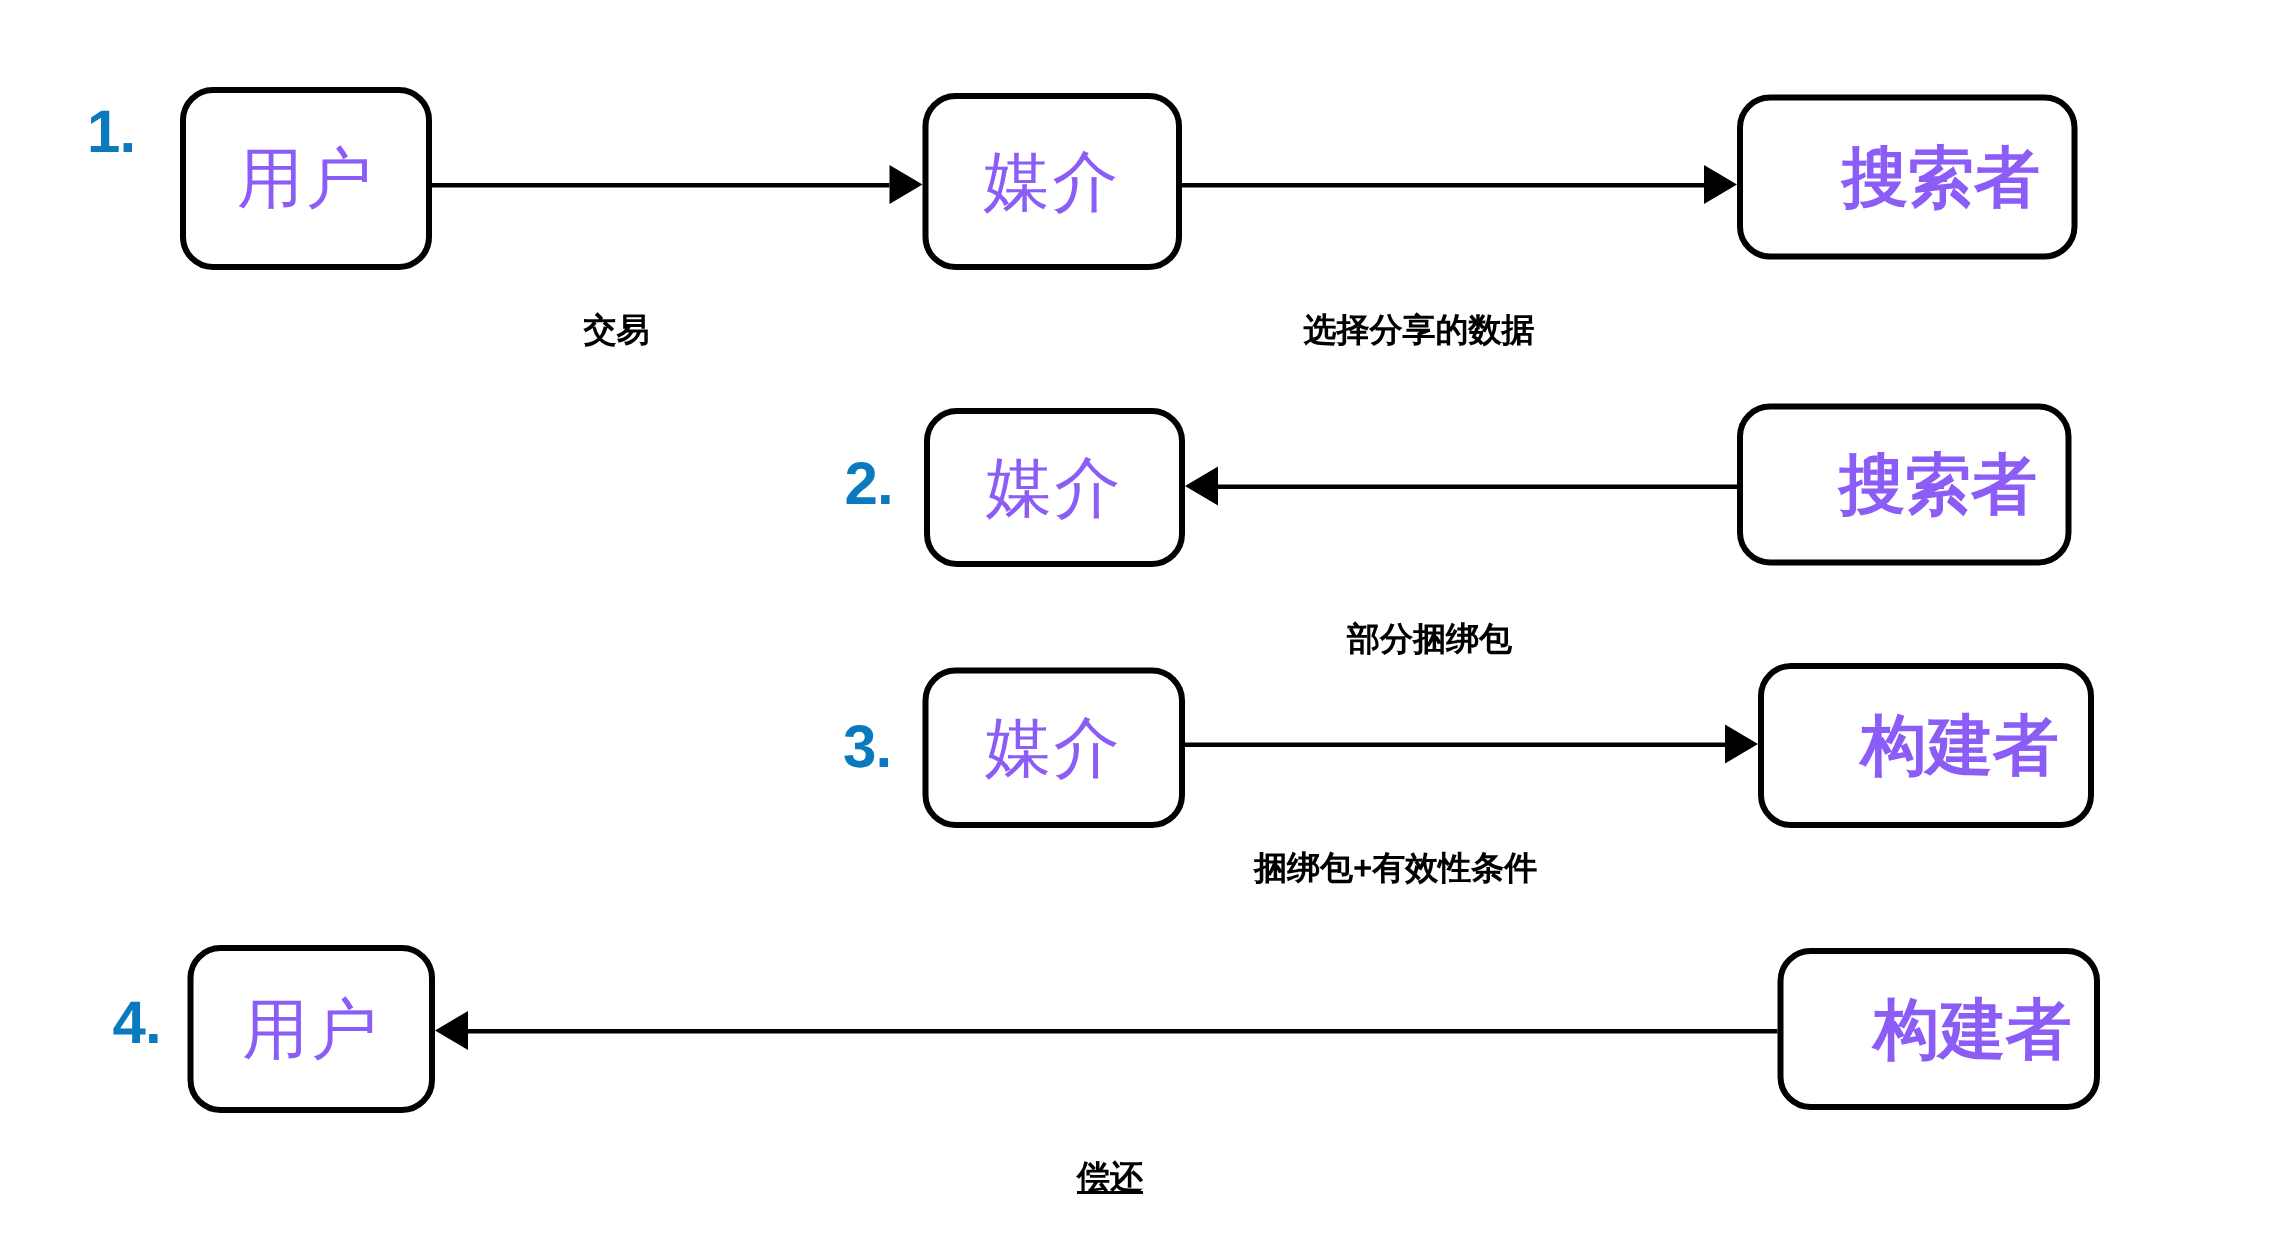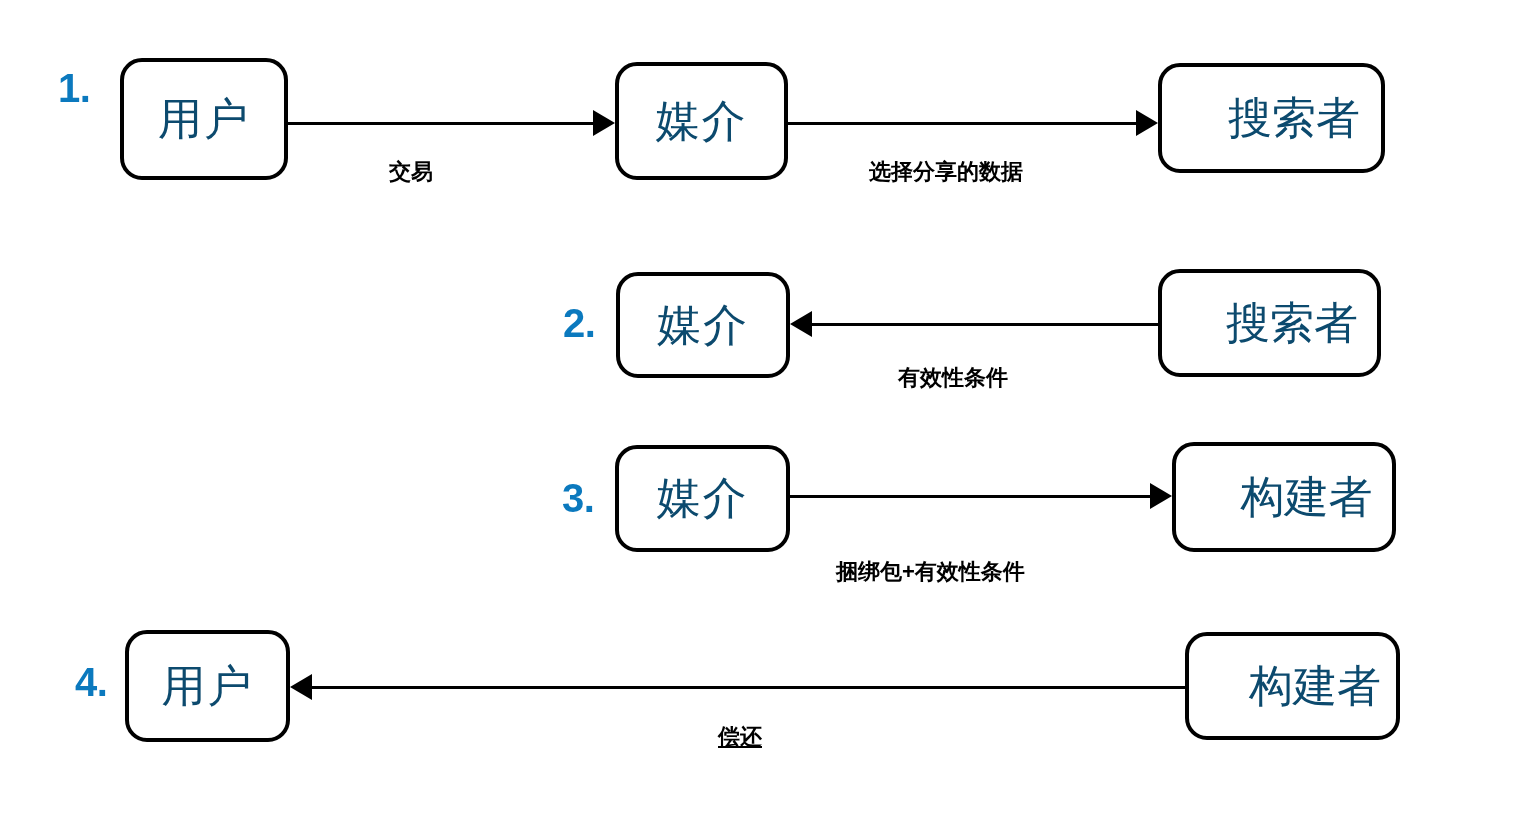--- a/index.html
+++ b/index.html
@@ -30,26 +30,26 @@
     position: absolute;
     box-sizing: border-box;
     background: #ffffff;
     border: 4px solid #000000;
     border-radius: 22px;
     display: flex;
     align-items: center;
     justify-content: center;
     font-size: 44px;
     font-weight: 400;
-    color: #0c4a6e;
+    color: #8b5cf6;
     letter-spacing: 2px;
     white-space: nowrap;
   }
   .node.heavy {
-    font-weight: normal;
+    font-weight: bold;
     letter-spacing: 0px;
     padding-left: 45px;
   }
   .edge {
     position: absolute;
     height: 3px;
     background: #000000;
   }
   .arrow-head {
     position: absolute;
@@ -65,20 +65,21 @@
     border-right: 22px solid #000000;
   }
   .edge-label {
     position: absolute;
     font-size: 22px;
     font-weight: bold;
     color: #000000;
     white-space: nowrap;
     letter-spacing: 0px;
     user-select: none;
+    margin-top: 48px;
   }
 </style>
 </head>
 <body>
 
 <div id="canvas">
 
   <div class="step-num" style="left:58px; top:68px;">1.</div>
 
   <div class="node" style="left:120px; top:58px; width:168px; height:122px;">用户</div>
@@ -94,31 +95,31 @@
   <div class="edge-label" style="left:869px; top:157px;">选择分享的数据</div>
 
   <div class="node heavy" style="left:1158px; top:63px; width:227px; height:110px;">搜索者</div>
 
   <div class="step-num" style="left:563px; top:303px;">2.</div>
 
   <div class="node" style="left:616px; top:272px; width:174px; height:106px;">媒介</div>
 
   <div class="edge" style="left:812px; top:323px; width:348px;"></div>
   <div class="arrow-head left" style="left:790px; top:311px;"></div>
-  <div class="edge-label" style="left:898px; top:363px;">有效性条件</div>
+  <div class="edge-label" style="left:898px; top:363px;">部分捆绑包</div>
 
   <div class="node heavy" style="left:1158px; top:269px; width:223px; height:108px;">搜索者</div>
 
   <div class="step-num" style="left:562px; top:478px;">3.</div>
 
   <div class="node" style="left:615px; top:445px; width:175px; height:107px;">媒介</div>
 
   <div class="edge" style="left:790px; top:495px; width:360px;"></div>
   <div class="arrow-head right" style="left:1150px; top:483px;"></div>
-  <div class="edge-label" style="left:836px; top:557px;">捆绑包+有效性条件</div>
+  <div class="edge-label" style="left:836px; top:516px;">捆绑包+有效性条件</div>
 
   <div class="node heavy" style="left:1172px; top:442px; width:224px; height:110px;">构建者</div>
 
   <div class="step-num" style="left:75px; top:662px;">4.</div>
 
   <div class="node" style="left:125px; top:630px; width:165px; height:112px;">用户</div>
 
   <div class="edge" style="left:312px; top:686px; width:873px;"></div>
   <div class="arrow-head left" style="left:290px; top:674px;"></div>
   <div class="edge-label" style="left:718px; top:722px;text-decoration:underline;">偿还</div>

